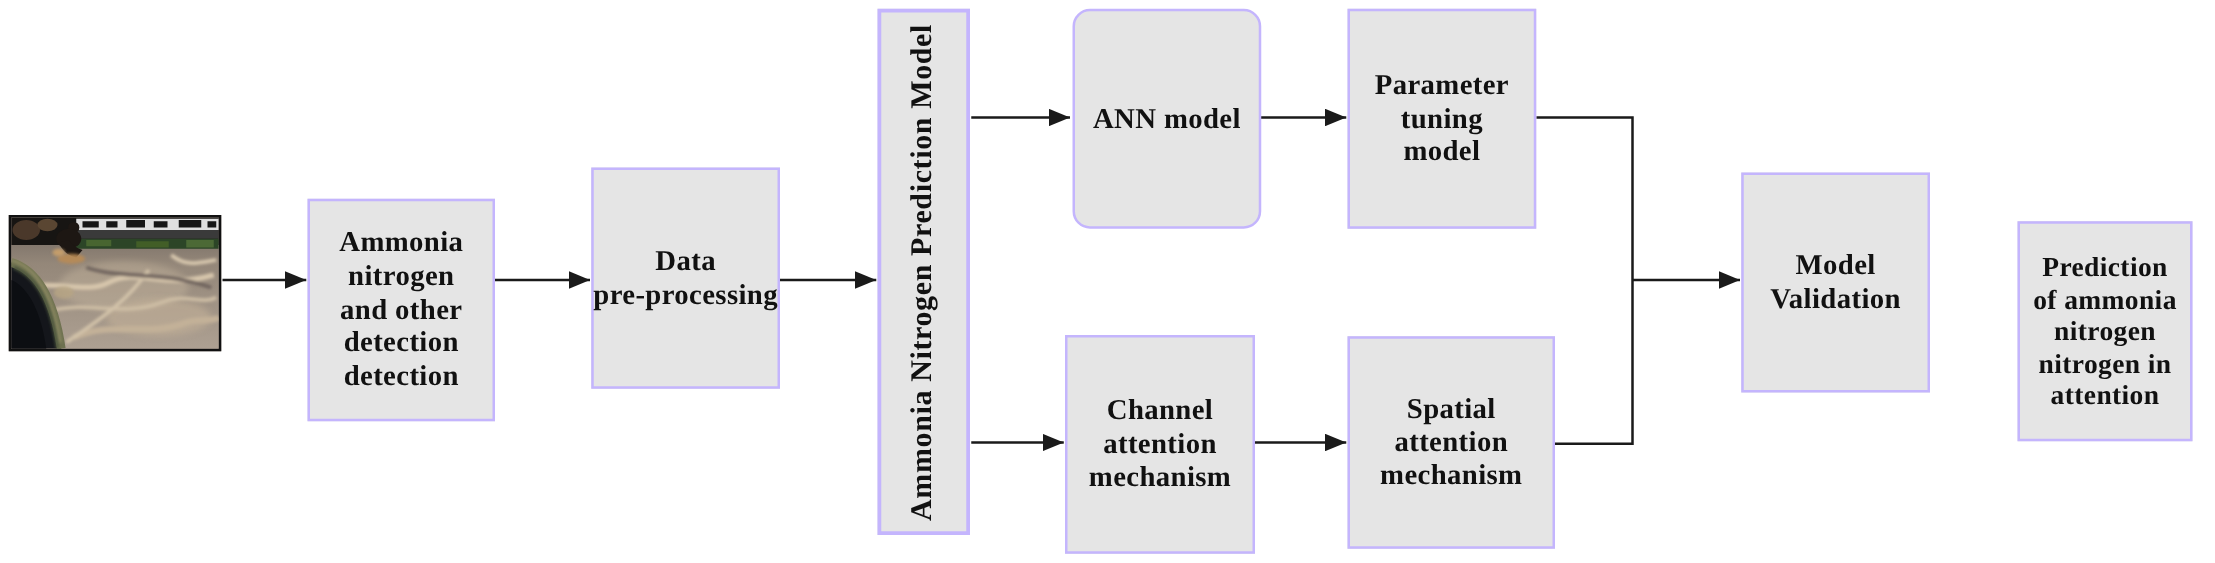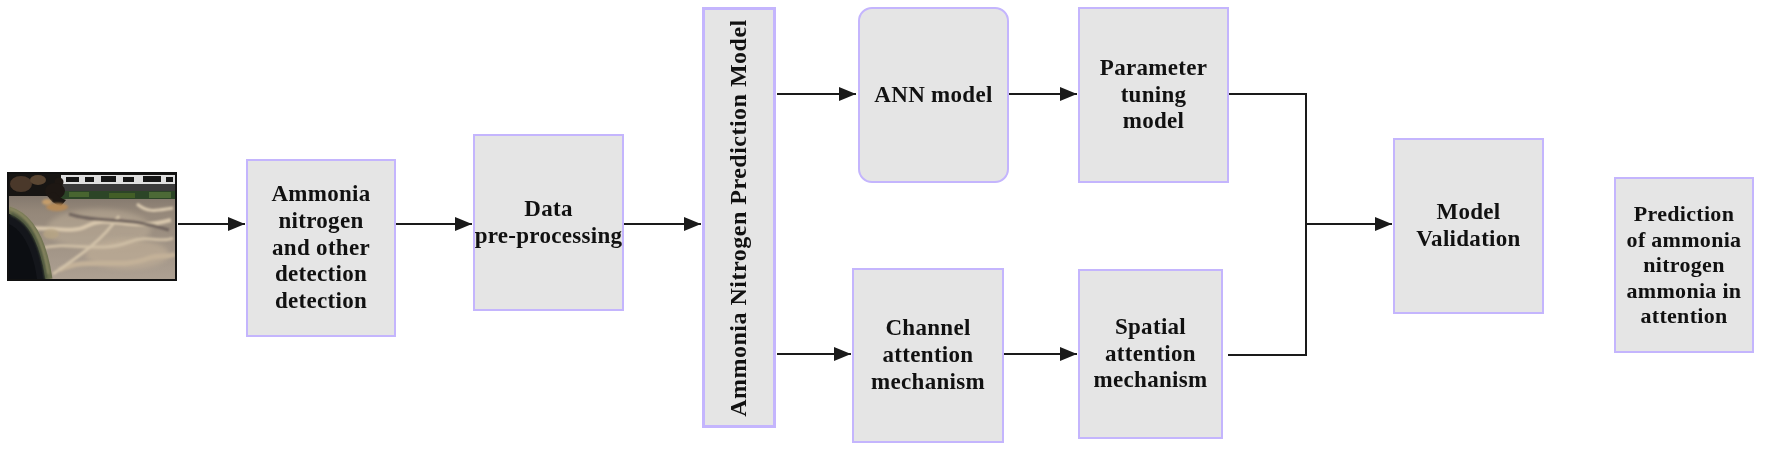--- a/index.html
+++ b/index.html
@@ -19,21 +19,21 @@
   .b-pre{left:473px;top:134px;width:151px;height:177px;}
   .b-tall{left:702px;top:7px;width:74px;height:421px;border-width:3px;}
   .vtext{
     position:absolute;top:50%;left:50%;
     transform:translate(-50%,-50%) rotate(-90deg);
     white-space:nowrap;font-size:24px;font-weight:bold;letter-spacing:0.5px;
   }
   .b-ann{left:858px;top:7px;width:151px;height:176px;border-radius:14px;}
   .b-param{left:1078px;top:7px;width:151px;height:176px;}
   .b-chan{left:852px;top:268px;width:152px;height:175px;text-align:center;}
-  .b-spat{left:1078px;top:269px;width:145px;height:170px;}
+  .b-spat{left:1078px;top:269px;width:166px;height:170px;}
   .b-val{left:1393px;top:138px;width:151px;height:176px;}
   .b-pred{left:1614px;top:137px;width:140px;height:176px;font-size:22px;margin-top:40px;}
   .photo{
     position:absolute;left:7px;top:172px;width:170px;height:109px;margin:0;padding:0;
     box-sizing:border-box;border:2px solid #111111;background:#8d8179;
   }
   .photo svg{display:block;width:100%;height:100%;}
 </style>
 </head>
 <body>
@@ -165,17 +165,17 @@
 
   <div class="node b-val">
     <div class="ln">Model</div>
     <div class="ln">Validation</div>
   </div>
 
   <div class="node b-pred">
     <div class="ln">Prediction</div>
     <div class="ln">of ammonia</div>
     <div class="ln">nitrogen</div>
-    <div class="ln">ammonia in</div>
+    <div class="ln">nitrogen in</div>
     <div class="ln">attention</div>
   </div>
 
 </div>
 
 </body></html>

